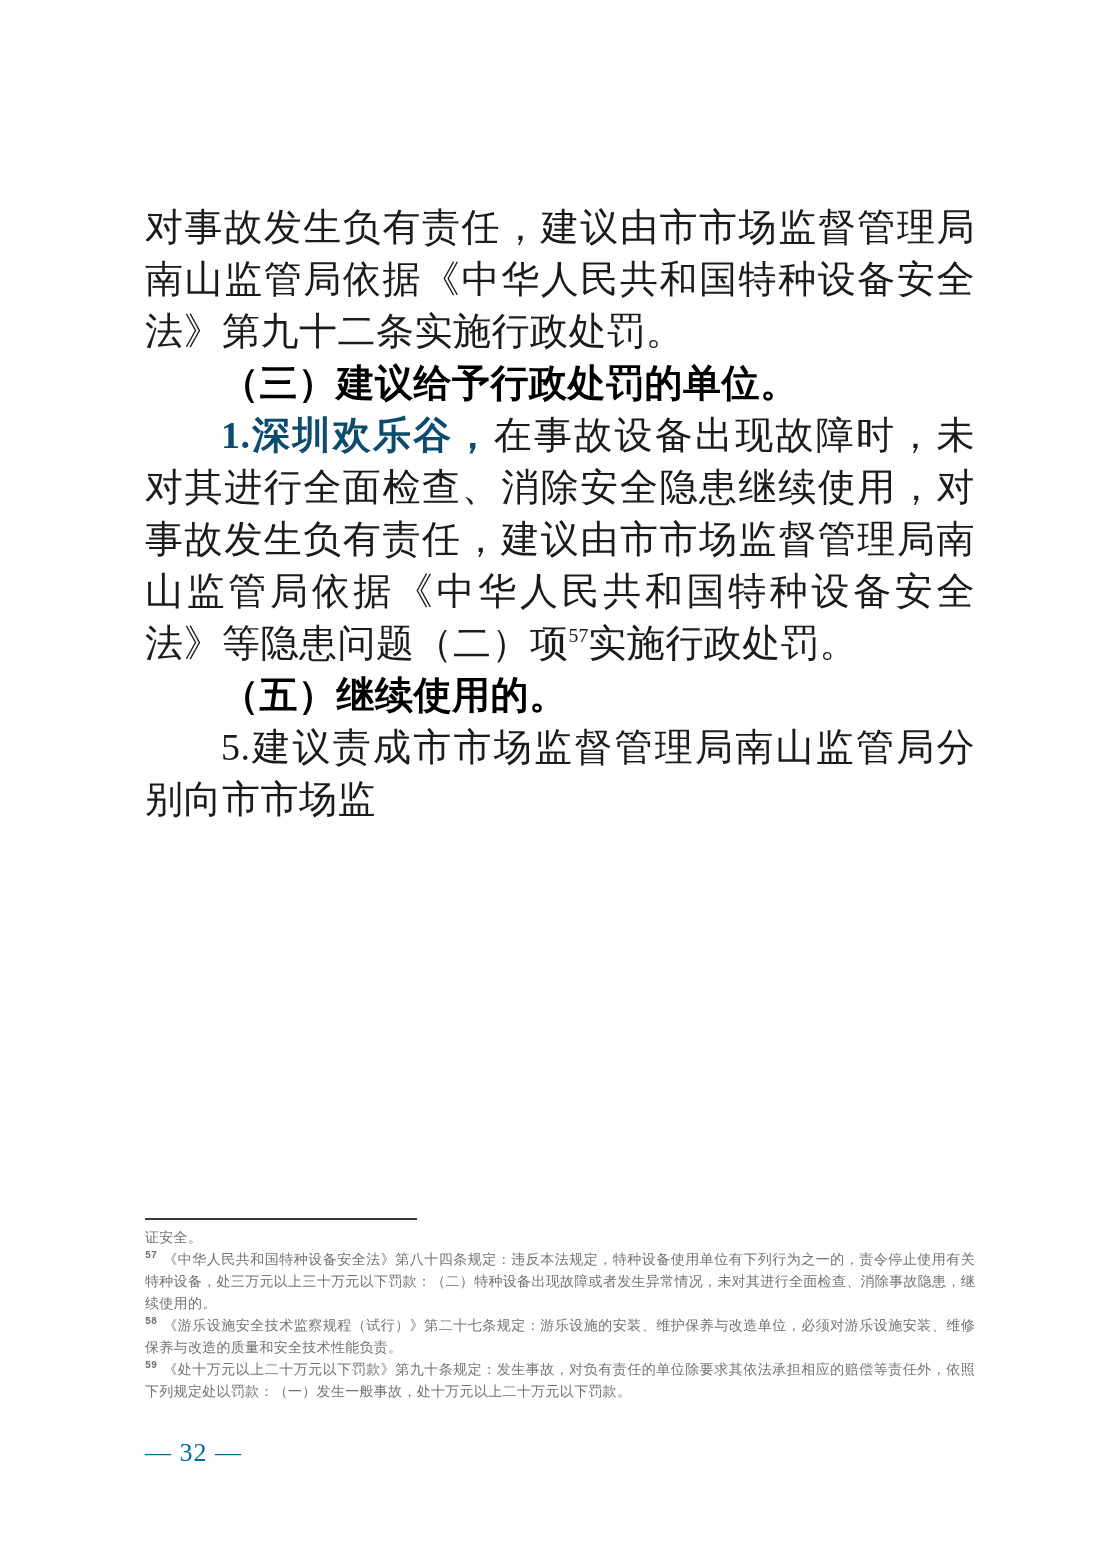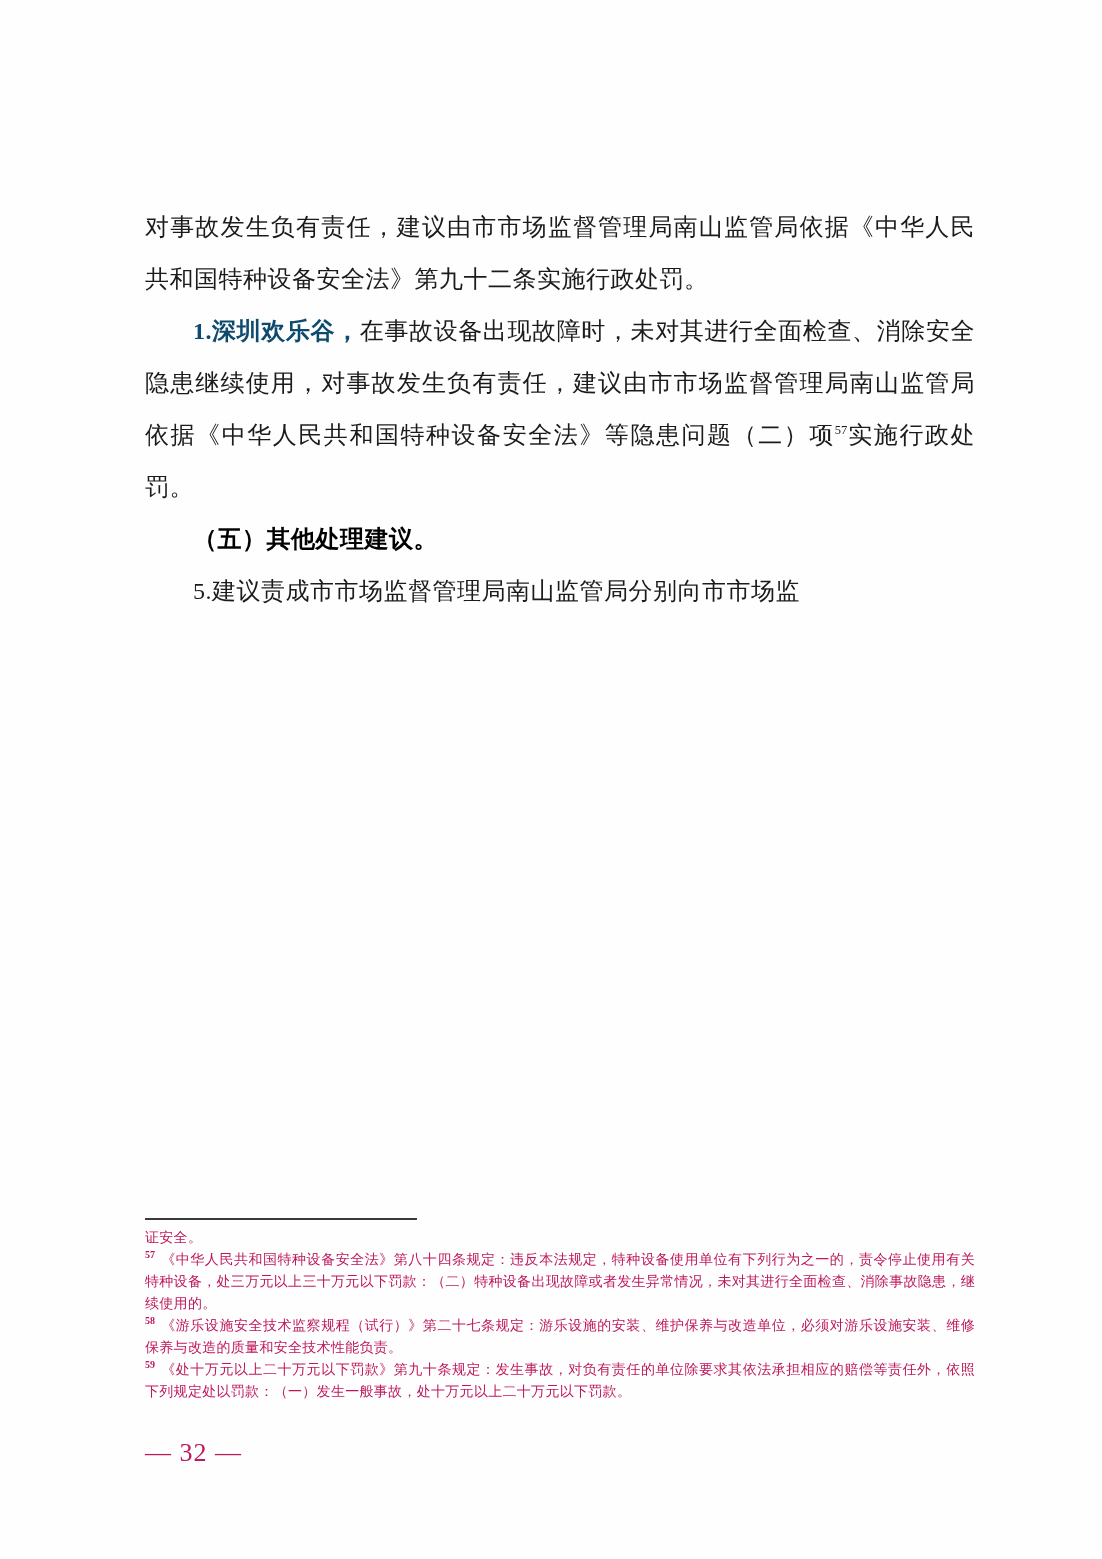--- a/index.html
+++ b/index.html
@@ -14,21 +14,21 @@
     margin: 0 auto;
     background: #fefefe;
     color: #1b1b1b;
     overflow: hidden;
   }
   .body-text {
     position: absolute;
     top: 201px;
     left: 145px;
     width: 830px;
-    font-size: 24px;
+    font-size: 38px;
     line-height: 52px;
     letter-spacing: 0.5px;
     text-align: justify;
   }
   .body-text p { margin: 0; padding: 0; }
   .para, .heading { text-indent: 2em; }
   .cont { text-indent: 0; }
   .heading { font-weight: bold; color: #000; }
   .lead { font-weight: bold; color: #0c4a6e; }
   sup.fref {
@@ -46,49 +46,51 @@
   }
   .footnotes {
     position: absolute;
     top: 1227px;
     left: 145px;
     width: 830px;
     font-size: 14px;
     line-height: 22px;
     letter-spacing: 0.3px;
     text-align: justify;
-    color: #be185d;
+    color: #737373;
+    font-family: Liberation Mono, monospace;
   }
   .footnotes p { margin: 0; padding: 0; text-indent: 0; }
   sup.fnum {
     font-size: 10px;
     vertical-align: super;
     line-height: 0;
     font-weight: bold;
     margin-right: 6px;
     letter-spacing: 0;
   }
   .page-number {
     position: absolute;
     top: 1438px;
     left: 145px;
     font-size: 26px;
     letter-spacing: 1px;
-    color: #be185d;
+    color: #0369a1;
   }
 </style>
 </head>
 <body>
 
 <div class="page">
 
   <div class="body-text">
     <p class="cont">对事故发生负有责任，建议由市市场监督管理局南山监管局依据《中华人民共和国特种设备安全法》第九十二条实施行政处罚。</p>
+    <p class="heading">（三）建议给予行政处罚的单位。</p>
     <p class="para"><span class="lead">1.深圳欢乐谷，</span><span>在事故设备出现故障时，未对其进行全面检查、消除安全隐患继续使用，对事故发生负有责任，建议由市市场监督管理局南山监管局依据《中华人民共和国特种设备安全法》等隐患问题（二）项</span><sup class="fref">57</sup><span>实施行政处罚。</span></p>
-    <p class="heading">（五）其他处理建议。</p>
+    <p class="heading">（五）继续使用的。</p>
     <p class="para">5.建议责成市市场监督管理局南山监管局分别向市市场监</p>
   </div>
 
   <div class="footnote-sep"></div>
 
   <div class="footnotes">
     <p><span>证安全。</span></p>
     <p><sup class="fnum">57</sup><span>《中华人民共和国特种设备安全法》第八十四条规定：违反本法规定，特种设备使用单位有下列行为之一的，责令停止使用有关特种设备，处三万元以上三十万元以下罚款：（二）特种设备出现故障或者发生异常情况，未对其进行全面检查、消除事故隐患，继续使用的。</span></p>
     <p><sup class="fnum">58</sup><span>《游乐设施安全技术监察规程（试行）》第二十七条规定：游乐设施的安装、维护保养与改造单位，必须对游乐设施安装、维修保养与改造的质量和安全技术性能负责。</span></p>
     <p><sup class="fnum">59</sup><span>《处十万元以上二十万元以下罚款》第九十条规定：发生事故，对负有责任的单位除要求其依法承担相应的赔偿等责任外，依照下列规定处以罚款：（一）发生一般事故，处十万元以上二十万元以下罚款。</span></p>

